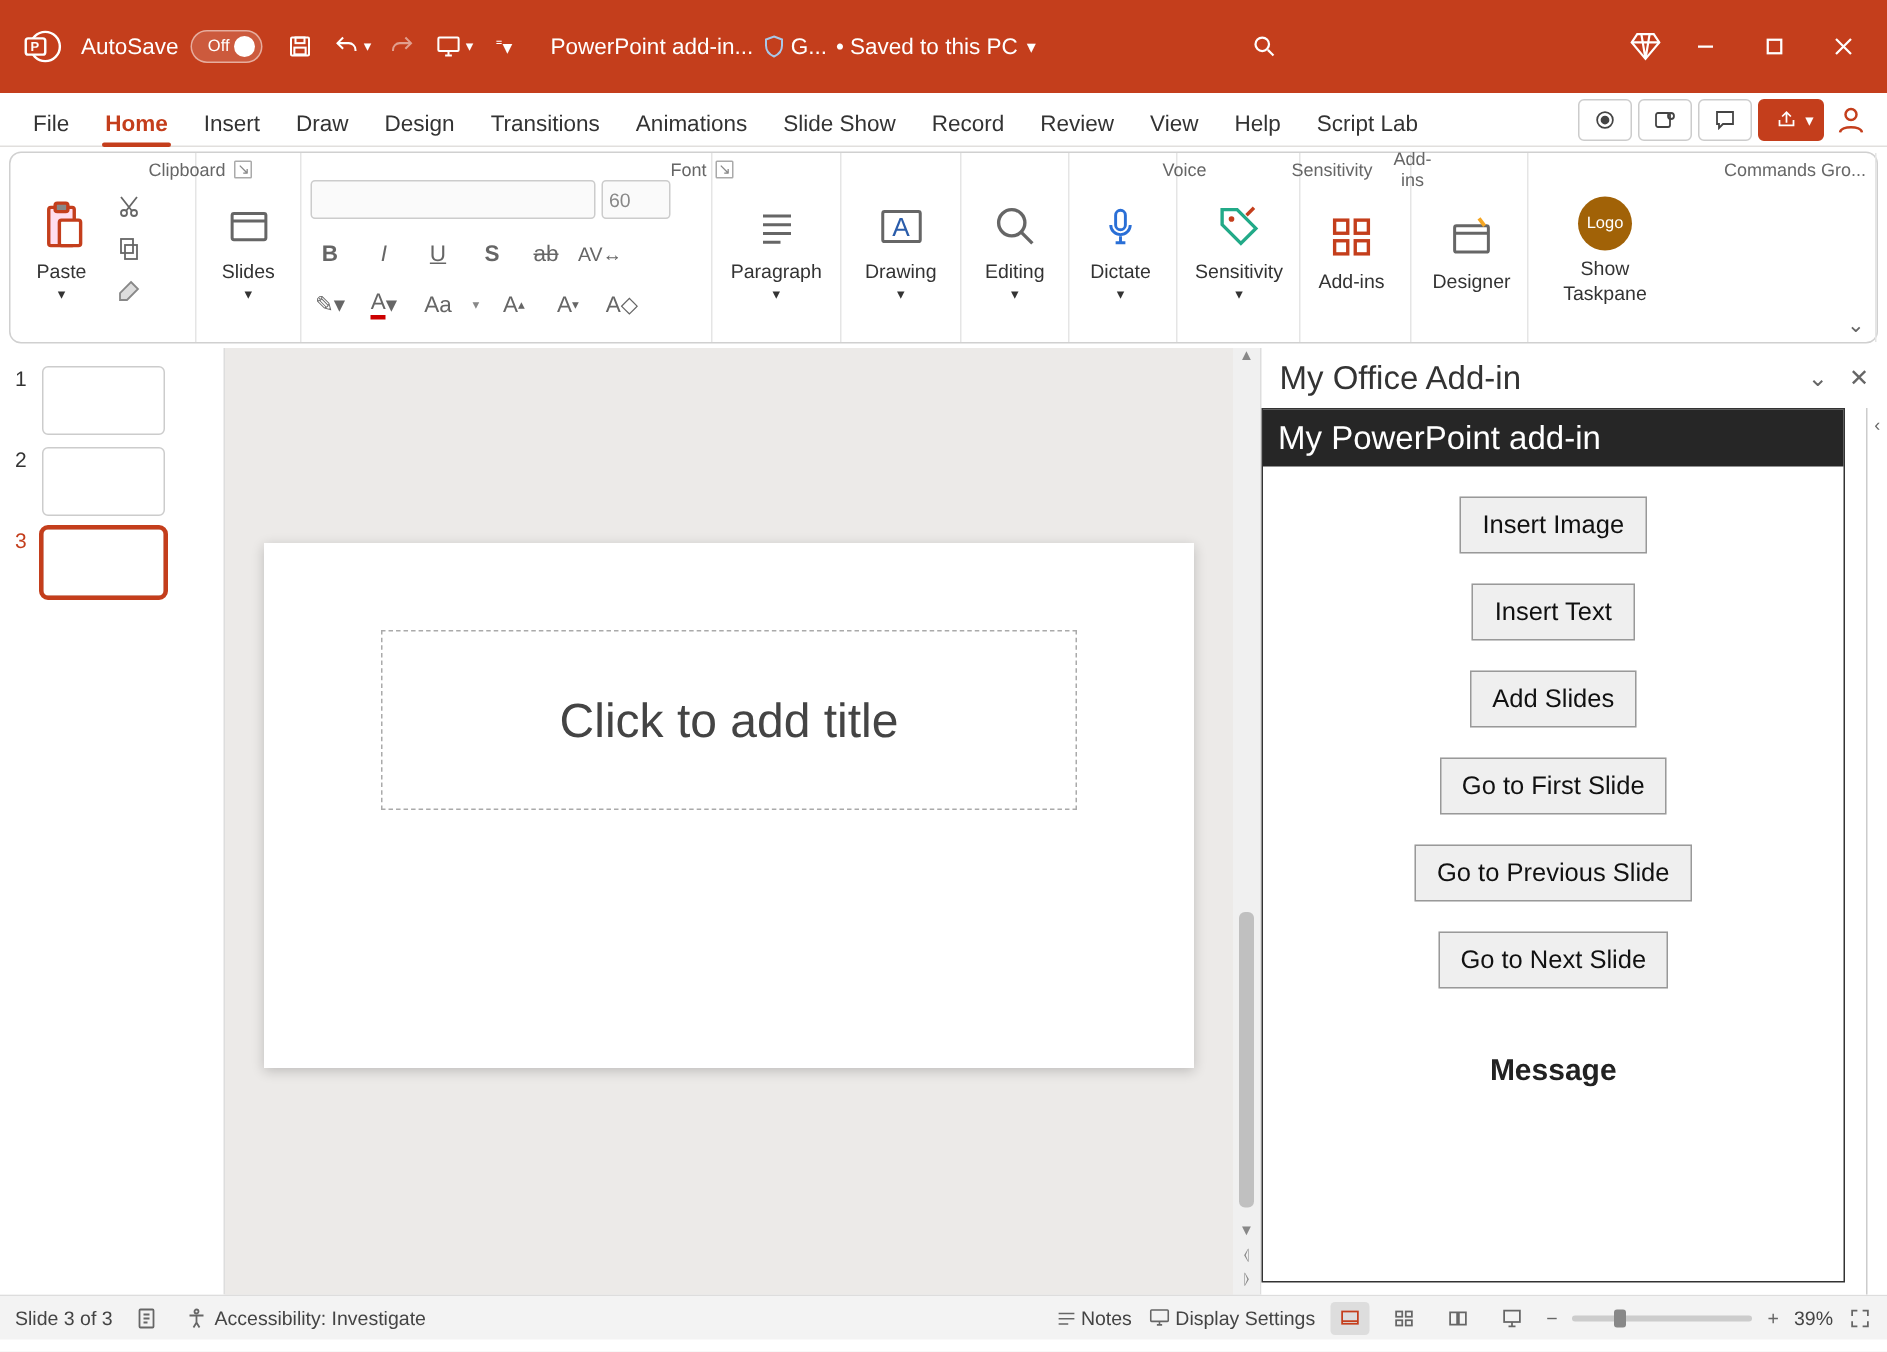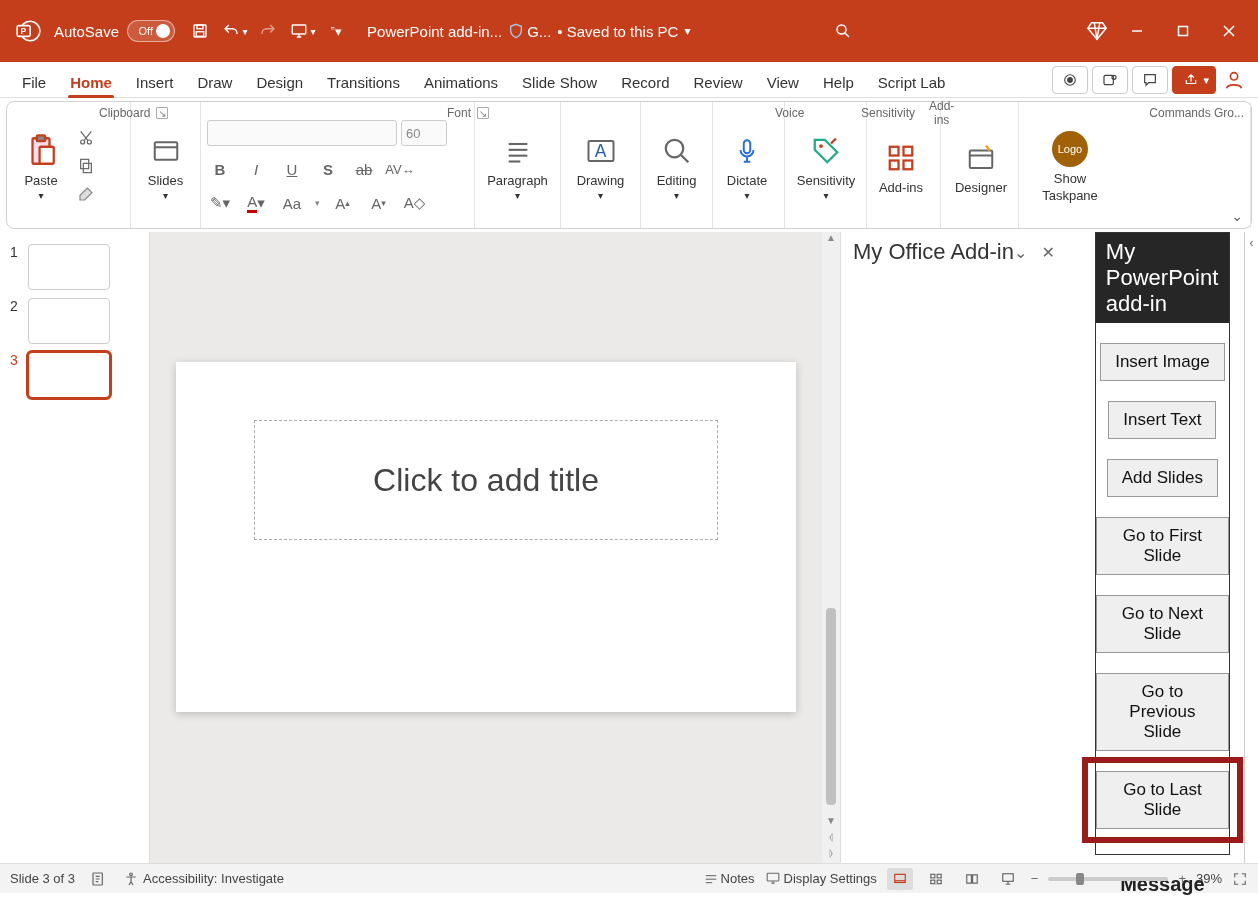--- a/index.html
+++ b/index.html
@@ -57,21 +57,21 @@
 .canvas-wrap { flex:1; background:#eceae8; position:relative; display:flex; justify-content:center; padding-top:130px;}
 .slide-canvas { width:620px; height:350px; background:#fff; box-shadow:0 2px 8px rgba(0,0,0,0.2); position:relative;}
 .title-ph { position:absolute; top:58px; left:78px; right:78px; height:120px; border:1px dashed #aaa; display:flex; align-items:center; justify-content:center; font-size:32px; color:#444;}
 .sub-ph { position:absolute; top:182px; left:78px; right:78px; height:90px; border:1px dashed #aaa; display:flex; align-items:flex-start; justify-content:center; font-size:15px; color:#666; padding-top:6px;}
 .vscroll { width:18px; background:#f0f0f0; display:flex; flex-direction:column; align-items:center;}
 .vscroll .track{flex:1; width:16px; position:relative;}
 .vscroll .thumb-s{position:absolute; top:360px; bottom:10px; left:3px; right:3px; background:#c0c0c0; border-radius:4px;}
 .vscroll .arr{height:16px; font-size:10px; color:#888;}
 
 
-.taskpane { width:418px; background:#fff; border-left:1px solid #ddd; display:flex; flex-direction:row;gap:28px;}
+.taskpane { width:418px; background:#fff; border-left:1px solid #ddd; display:flex; flex-direction:column;}
 .tp-head { height:40px; display:flex; align-items:center; padding:0 12px; font-size:22px; color:#333;}
 .tp-head .r { margin-left:auto; display:flex; gap:14px; color:#666; font-size:16px;}
 .tp-body { flex:1; background:#fff; position:relative; display:flex;}
 .tp-inner { flex:1; border:1px solid #333; margin:0 14px 8px 0; display:flex; flex-direction:column; align-items:center;}
 .tp-banner { width:100%; background:#262626; color:#fff; font-size:22px; padding:6px 10px;}
 .tp-btn { margin-top:20px; padding:8px 14px; background:#efefef; border:1px solid #999; font-size:17px; color:#111; cursor:pointer;}
 .tp-btn.highlight { outline:6px solid #9b1b1b; outline-offset:8px; }
 .tp-msg { margin-top:44px; font-size:20px; font-weight:600; color:#222;}
 .tp-collapse { width:14px; border-left:1px solid #ccc; display:flex; align-items:flex-start; justify-content:center; font-size:12px; color:#666; padding-top:4px;}
 
@@ -489,23 +489,22 @@
         <span>✕</span>
       </div>
     </div>
     <div class="tp-body">
       <div class="tp-inner">
         <div class="tp-banner">My PowerPoint add-in</div>
         <button class="tp-btn">Insert Image</button>
         <button class="tp-btn">Insert Text</button>
         <button class="tp-btn">Add Slides</button>
         <button class="tp-btn">Go to First Slide</button>
+        <button class="tp-btn">Go to Previous Slide</button>
         <button class="tp-btn">Go to Next Slide</button>
-        <button class="tp-btn">Go to Previous Slide</button>
-        <button class="tp-btn highlight">Go to Last Slide</button>
         <div class="tp-msg">Message</div>
       </div>
       <div class="tp-collapse">‹</div>
     </div>
   </div>
 </div>
 
 <div class="status">
   <span>Slide 3 of 3</span>
   <span>

